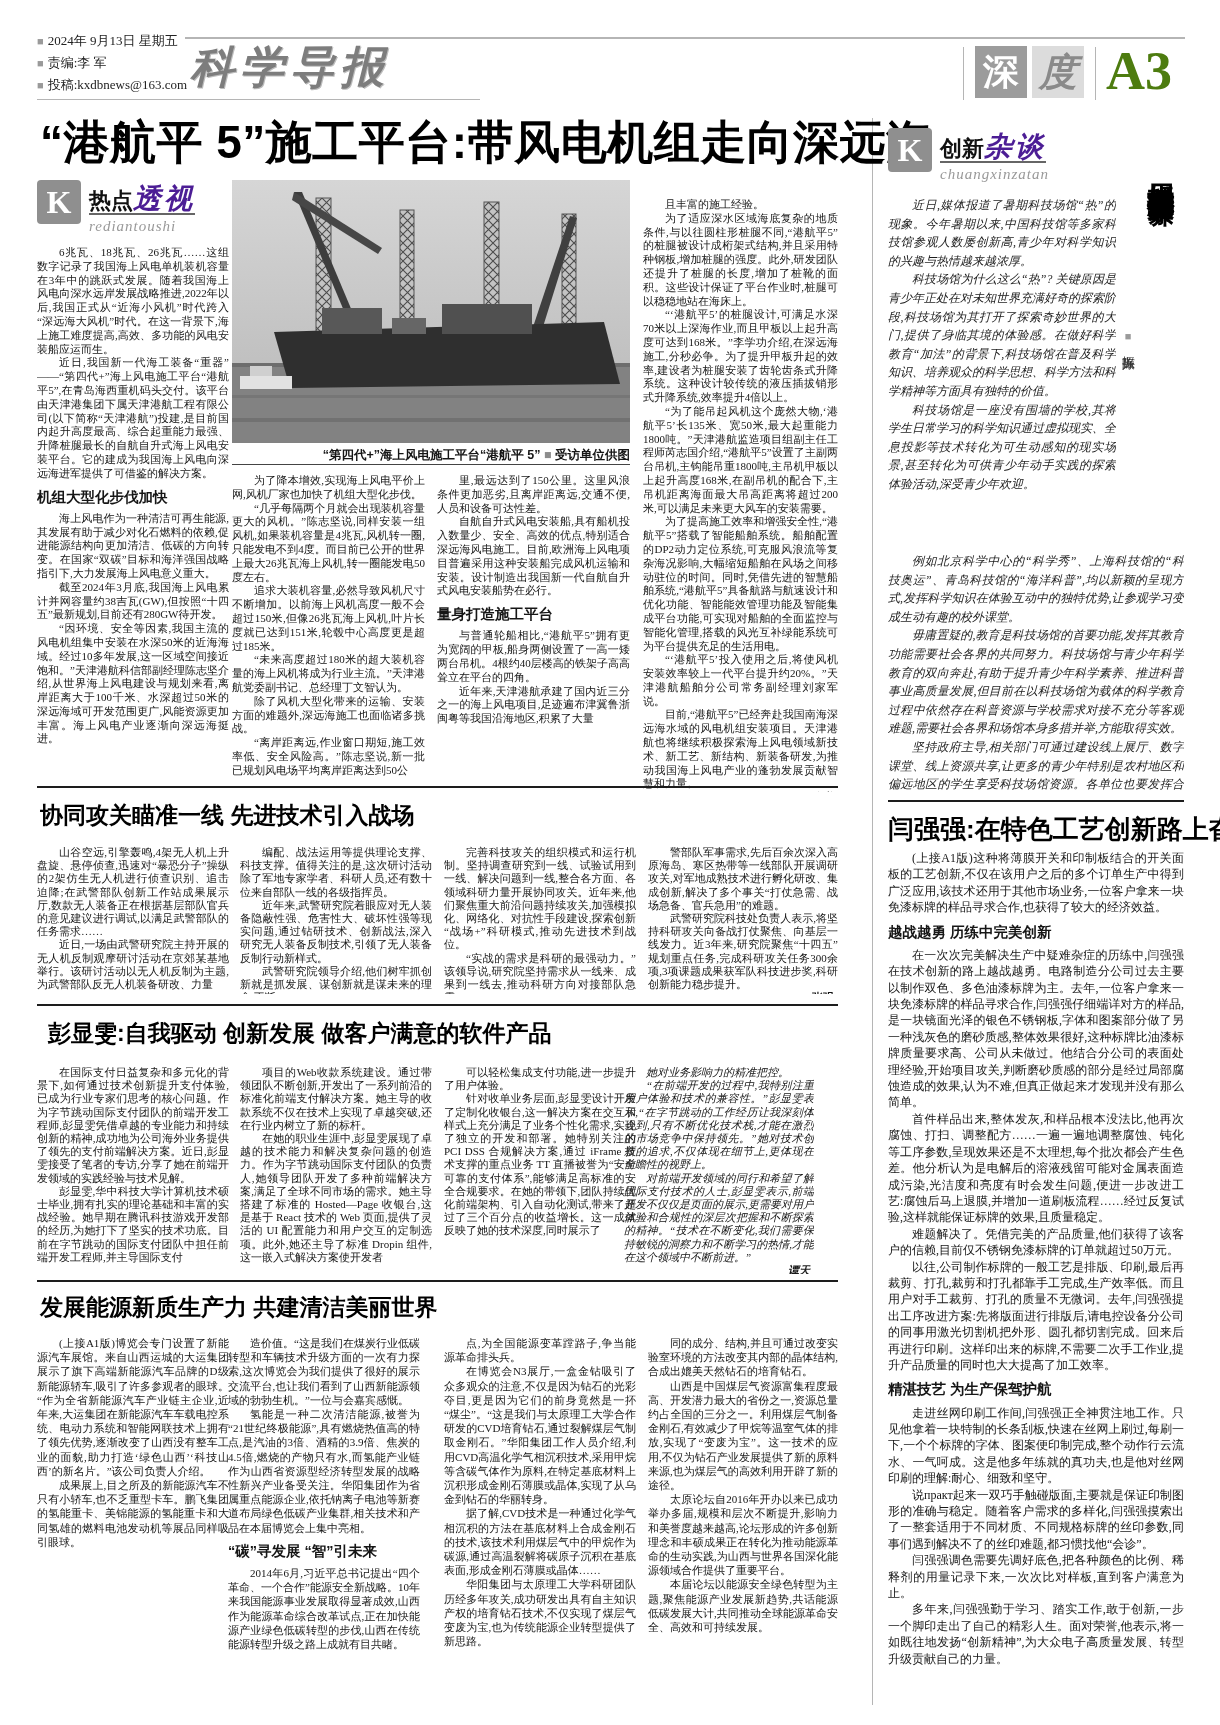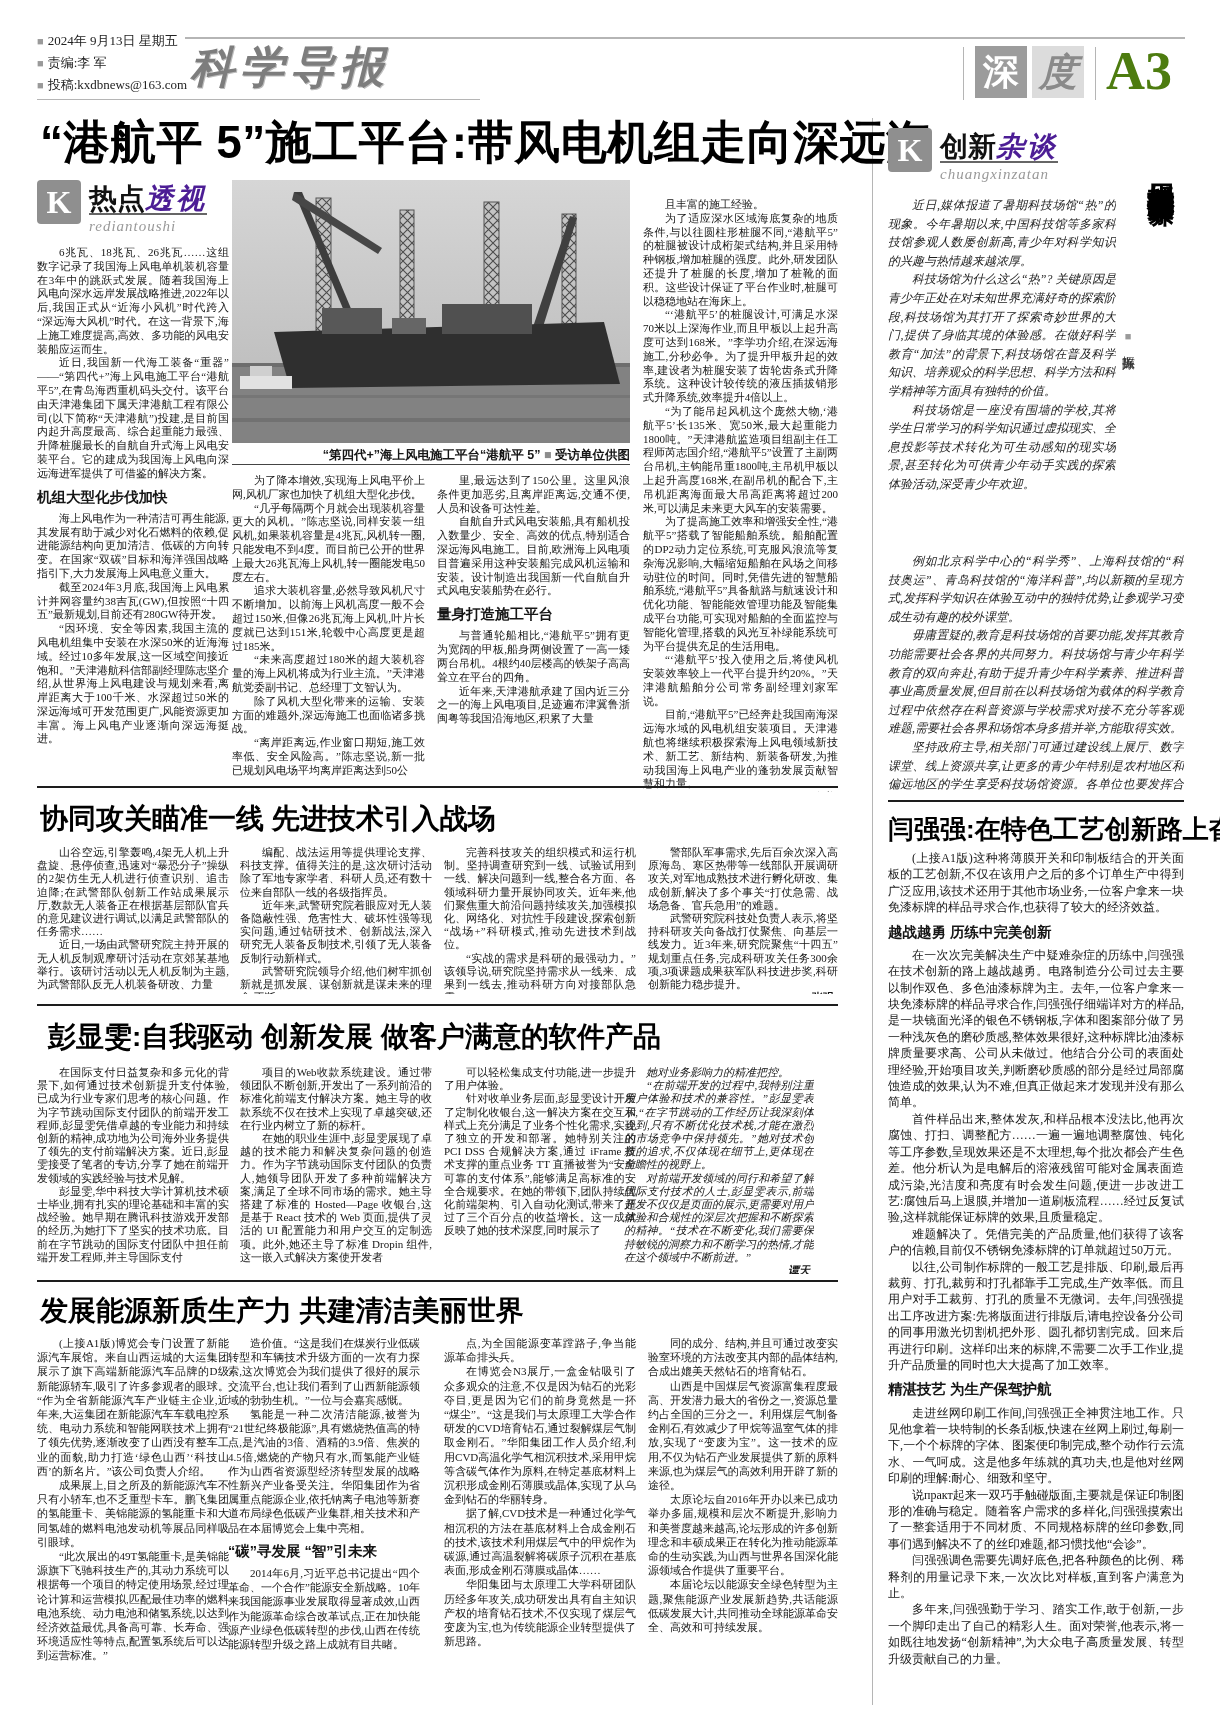--- a/index.html
+++ b/index.html
@@ -13,27 +13,27 @@
   .sq{color:#9a9a9a;margin-right:4px;font-size:11px;}
   .masthead{font-size:44px;font-weight:bold;font-style:italic;color:#7d7d7d;letter-spacing:6px;
             font-family:"Liberation Serif",serif;text-shadow:1px 1px 0 #bdbdbd;}
   .depthbox{width:52px;height:52px;display:flex;align-items:center;justify-content:center;}
   .d1{background:#9c9c9c;color:#fff;font-weight:900;font-size:36px;}
   .d2{background:#dcdcdc;color:#8a8a8a;font-weight:bold;font-style:italic;font-size:38px;font-family:"Liberation Serif",serif;}
   .pageno{font-size:54px;font-weight:bold;font-family:"Liberation Serif",serif;color:#4d7c0f;line-height:54px;}
   
   .klogo{width:44px;height:44px;background:#8f8f8f;border-radius:4px;color:#fff;display:flex;align-items:center;justify-content:center;
          font-family:"Liberation Serif",serif;font-weight:bold;font-size:32px;}
-  .lab1{font-weight:900;font-size:28px;font-family:"Liberation Sans",sans-serif;color:#111;}
+  .lab1{font-weight:900;font-size:22px;font-family:"Liberation Sans",sans-serif;color:#111;}
   .lab2{font-weight:bold;font-size:28px;font-style:italic;color:#4c1d95;font-family:"Liberation Serif",serif;letter-spacing:3px;}
   .labpy{font-style:italic;color:#999;font-size:15px;font-family:"Liberation Serif",serif;letter-spacing:1px;}
   .labwrap{border-bottom:2px solid #666;padding-bottom:2px;}
   
   .h1{font-family:"Liberation Sans",sans-serif;font-weight:900;font-size:46px;color:#000;letter-spacing:0.5px;}
-  .h2{font-family:"Liberation Sans",sans-serif;font-weight:900;font-size:28px;color:#000;}
+  .h2{font-family:"Liberation Sans",sans-serif;font-weight:900;font-size:23px;color:#000;}
   .h3{font-family:"Liberation Sans",sans-serif;font-weight:900;font-size:26px;color:#000;}
   .rule{background:#1d1d1d;}
   .hair{background:#b5b5b5;}
   
   .col{position:absolute;overflow:hidden;text-align:justify;}
   .col p{margin:0;padding:0;}
   .tx.p{text-indent:2em;}
   .tx.sub{font-weight:bold;text-indent:0;font-family:"Liberation Sans",sans-serif;font-size:14.5px;line-height:1.6;margin:5px 0 3px;}
   .tx.by{text-align:right;font-weight:bold;text-indent:0;padding-right:4px;}
   .maincol{font-size:11px;line-height:13.8px;}
@@ -225,21 +225,20 @@
       <p class="tx p">“在前端开发的过程中,我特别注重用户体验和技术的兼容性。”彭显雯表示,“在字节跳动的工作经历让我深刻体会到,只有不断优化技术栈,才能在激烈的市场竞争中保持领先。”她对技术创新的追求,不仅体现在细节上,更体现在前瞻性的视野上。</p>
       <p class="tx p">对前端开发领域的同行和希望了解国际支付技术的人士,彭显雯表示,前端开发不仅仅是页面的展示,更需要对用户体验和合规性的深层次把握和不断探索的精神。“技术在不断变化,我们需要保持敏锐的洞察力和不断学习的热情,才能在这个领域中不断前进。”</p>
       <p class="tx by">谭天</p>
     </div>
 
   <div class="abs rule" style="left:37px;top:1280px;width:801px;height:2px;"></div>
   <div class="abs h2 nowrap" style="left:40px;top:1292px;">发展能源新质生产力  共建清洁美丽世界</div>
   <div class="col fzcol" style="left:37px;top:1336px;width:192px;height:372px;">
       <p class="tx p">(上接A1版)博览会专门设置了新能源汽车展馆。来自山西运城的大运集团展示了旗下高端新能源汽车品牌的D级新能源轿车,吸引了许多参观者的眼球。“作为全省新能源汽车产业链主企业,近年来,大运集团在新能源汽车车载电控系统、电动力系统和智能网联技术上拥有了领先优势,逐渐改变了山西没有整车工业的面貌,助力打造‘绿色山西’‘科技山西’的新名片。”该公司负责人介绍。</p>
       <p class="tx p">成果展上,目之所及的新能源汽车不只有小轿车,也不乏重型卡车。鹏飞集团的氢能重卡、美锦能源的氢能重卡和大同氢雄的燃料电池发动机等展品同样吸引眼球。</p>
-      <p class="tx p">“此次展出的49T氢能重卡,是美锦能源旗下飞驰科技生产的,其动力系统可以根据每一个项目的特定使用场景,经过理论计算和运营模拟,匹配最佳功率的燃料电池系统、动力电池和储氢系统,以达到经济效益最优,具备高可靠、长寿命、强环境适应性等特点,配置氢系统后可以达到运营标准。”</p>
     </div>
   <div class="col fzcol" style="left:228px;top:1336px;width:192px;height:372px;">
       <p class="tx p">造价值。“这是我们在煤炭行业低碳转型和车辆技术升级方面的一次有力探索,这次博览会为我们提供了很好的展示交流平台,也让我们看到了山西新能源领域的勃勃生机。”一位与会嘉宾感慨。</p>
       <p class="tx p">氢能是一种二次清洁能源,被誉为“21世纪终极能源”,具有燃烧热值高的特点,是汽油的3倍、酒精的3.9倍、焦炭的4.5倍,燃烧的产物只有水,而氢能产业链作为山西省资源型经济转型发展的战略性新兴产业备受关注。华阳集团作为省属重点能源企业,依托钠离子电池等新赛道布局绿色低碳产业集群,相关技术和产品在本届博览会上集中亮相。</p>
       <p class="tx sub">“碳”寻发展  “智”引未来</p>
       <p class="tx p">2014年6月,习近平总书记提出“四个革命、一个合作”能源安全新战略。10年来我国能源事业发展取得显著成效,山西作为能源革命综合改革试点,正在加快能源产业绿色低碳转型的步伐,山西在传统能源转型升级之路上成就有目共睹。</p>
     </div>
   <div class="col fzcol" style="left:444px;top:1336px;width:192px;height:372px;">
       <p class="tx p">点,为全国能源变革蹚路子,争当能源革命排头兵。</p>
       <p class="tx p">在博览会N3展厅,一盒金钻吸引了众多观众的注意,不仅是因为钻石的光彩夺目,更是因为它们的前身竟然是一抔“煤尘”。“这是我们与太原理工大学合作研发的CVD培育钻石,通过裂解煤层气制取金刚石。”华阳集团工作人员介绍,利用CVD高温化学气相沉积技术,采用甲烷等含碳气体作为原料,在特定基底材料上沉积形成金刚石薄膜或晶体,实现了从乌金到钻石的华丽转身。</p>

